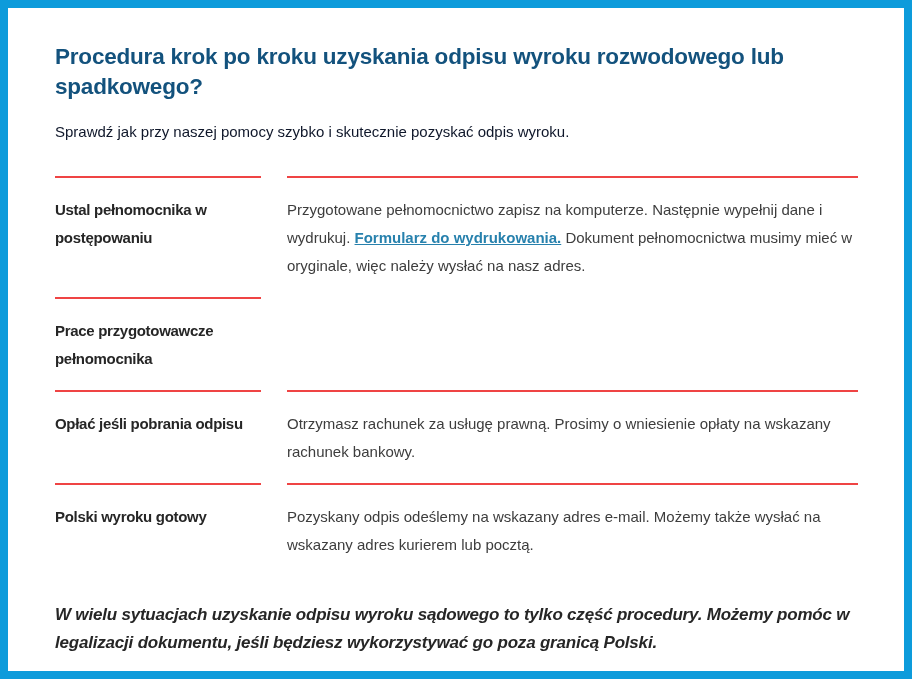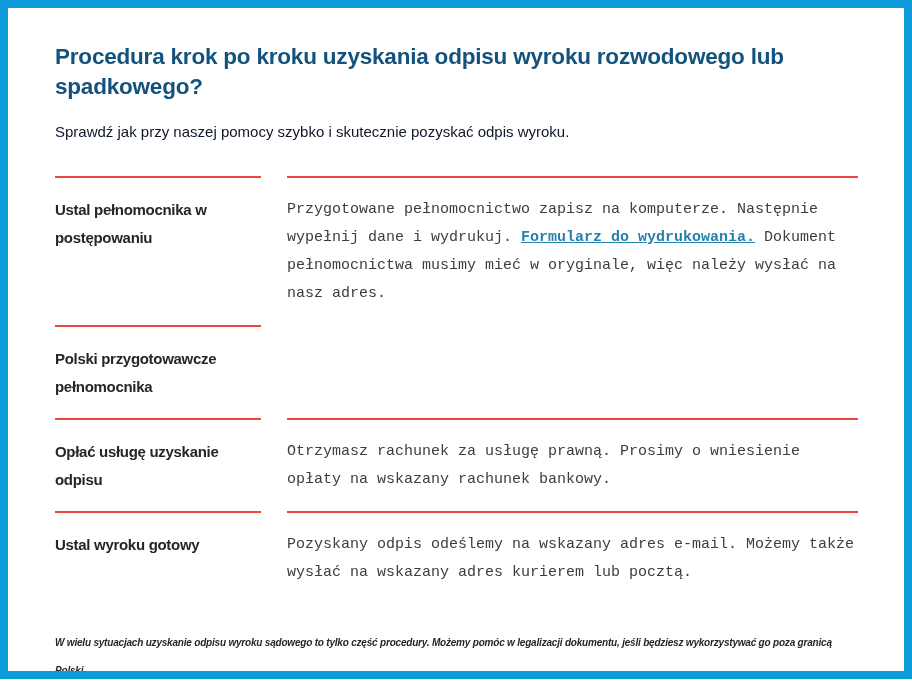--- a/index.html
+++ b/index.html
@@ -53,31 +53,30 @@
     line-height: 28px;
     font-weight: 700;
     letter-spacing: -0.3px;
     color: #262626;
   }
   .step-desc {
     margin: 0;
     font-size: 15px;
     line-height: 28px;
     color: #3d3d3d;
-    font-family: Liberation Mono, monospace;
   }
   .step-desc a {
     color: #2781ad;
     font-weight: 700;
     text-decoration: underline;
     cursor: pointer;
   }
   p.footer-note {
     margin: 25px 0 0 0;
-    font-size: 10px;
+    font-size: 17px;
     line-height: 28px;
     font-weight: 700;
     font-style: italic;
     letter-spacing: -0.2px;
     color: #262626;
   }
 </style>
 </head>
 <body>
 
@@ -94,36 +93,36 @@
         <div class="cell">
           <p class="step-label">Ustal pełnomocnika w postępowaniu</p>
         </div>
         <div class="cell">
           <p class="step-desc"><span>Przygotowane pełnomocnictwo zapisz na komputerze. Następnie wypełnij dane i wydrukuj. </span><a href="#">Formularz do wydrukowania.</a><span> Dokument pełnomocnictwa musimy mieć w oryginale, więc należy wysłać na nasz adres.</span></p>
         </div>
       </div>
 
       <div class="step-row">
         <div class="cell">
-          <p class="step-label">Polski przygotowawcze pełnomocnika</p>
+          <p class="step-label">Prace przygotowawcze pełnomocnika</p>
         </div>
       </div>
 
       <div class="step-row">
         <div class="cell">
-          <p class="step-label">Opłać usługę uzyskanie odpisu</p>
+          <p class="step-label">Opłać jeśli pobrania odpisu</p>
         </div>
         <div class="cell">
           <p class="step-desc">Otrzymasz rachunek za usługę prawną. Prosimy o wniesienie opłaty na wskazany rachunek bankowy.</p>
         </div>
       </div>
 
       <div class="step-row">
         <div class="cell">
-          <p class="step-label">Ustal wyroku gotowy</p>
+          <p class="step-label">Polski wyroku gotowy</p>
         </div>
         <div class="cell">
           <p class="step-desc">Pozyskany odpis odeślemy na wskazany adres e-mail. Możemy także wysłać na wskazany adres kurierem lub pocztą.</p>
         </div>
       </div>
 
     </div>
 
     <p class="footer-note">W wielu sytuacjach uzyskanie odpisu wyroku sądowego to tylko część procedury. Możemy pomóc w legalizacji dokumentu, jeśli będziesz wykorzystywać go poza granicą Polski.</p>
 

